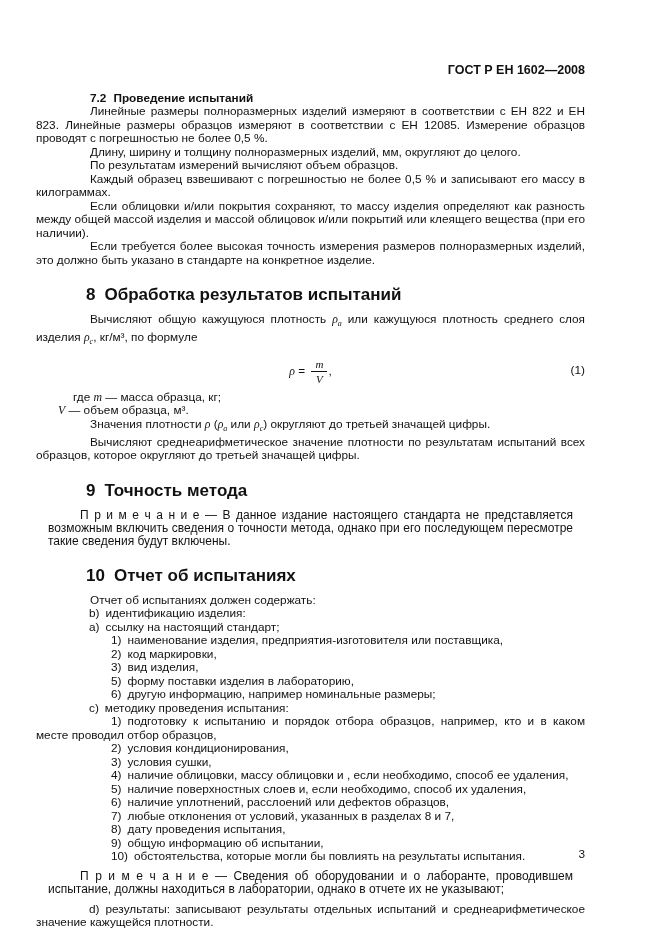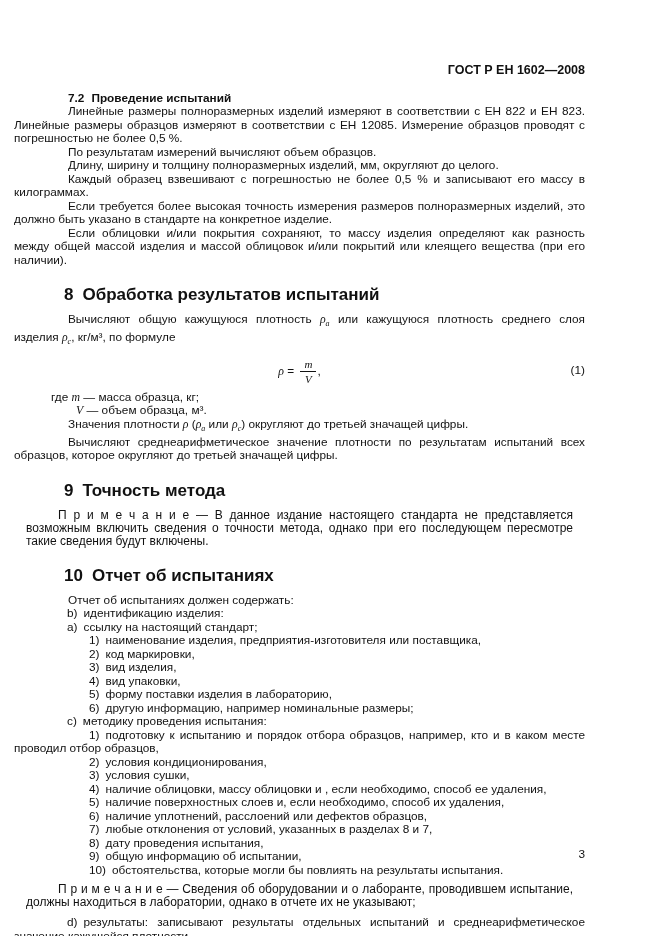--- a/index.html
+++ b/index.html
@@ -5,21 +5,21 @@
   html,body{margin:0;padding:0;background:#e8e8e8;}
   .page{
     position:relative;
     width:661px;height:936px;
     background:#ffffff;
     color:#111;
     font-family:"Liberation Sans","DejaVu Sans",sans-serif;
     font-size:11.8px;
     line-height:13.5px;
     box-sizing:border-box;
-    padding:64px 76px 0 14px;
+    padding:64px 76px 0 36px;
     overflow:hidden;
   }
   .doc-header{
     text-align:right;
     font-weight:bold;
     font-size:12.5px;
     margin-bottom:14px;
   }
   .subheading{
     font-weight:bold;
@@ -47,21 +47,21 @@
     text-align:center;
     margin:7px 0 5px;
     min-height:30px;
   }
   .formula{display:inline-block;vertical-align:middle;padding-top:2px;}
   .frac{display:inline-block;vertical-align:middle;text-align:center;margin:0 1px 0 3px;line-height:12px;font-size:11px;}
   .frac .num{display:block;border-bottom:1px solid #111;padding:0 4px 1px;}
   .frac .den{display:block;padding-top:1px;}
   .eq-no{position:absolute;right:0;top:8px;}
   .where-line1{margin-left:37px;}
-  .where-line2{margin-left:62px;}
+  .where-line2{margin-left:22px;}
   .note{
     font-size:12px;
     line-height:13px;
     text-indent:32px;
     text-align:justify;
     margin:6px 12px 0;
   }
   .note-9{margin-top:9px;}
   .intro-line{margin:0;text-indent:54px;}
   .li-letter{
@@ -85,25 +85,25 @@
 </style>
 </head>
 <body>
 
 <div class="page">
 
   <div class="doc-header">ГОСТ Р ЕН 1602—2008</div>
 
   <div class="subheading"><span>7.2</span><span class="ht">Проведение испытаний</span></div>
   <p class="para">Линейные размеры полноразмерных изделий измеряют в соответствии с ЕН 822 и ЕН 823. Линейные размеры образцов измеряют в соответствии с ЕН 12085. Измерение образцов проводят с погрешностью не более 0,5 %.</p>
+  <p class="para">Длину, ширину и толщину полноразмерных изделий, мм, округляют до целого.</p>
   <p class="para">По результатам измерений вычисляют объем образцов.</p>
-  <p class="para">Длину, ширину и толщину полноразмерных изделий, мм, округляют до целого.</p>
   <p class="para">Каждый образец взвешивают с погрешностью не более 0,5 % и записывают его массу в килограммах.</p>
+  <p class="para">Если облицовки и/или покрытия сохраняют, то массу изделия определяют как разность между общей массой изделия и массой облицовок и/или покрытий или клеящего вещества (при его наличии).</p>
   <p class="para">Если требуется более высокая точность измерения размеров полноразмерных изделий, это должно быть указано в стандарте на конкретное изделие.</p>
-  <p class="para">Если облицовки и/или покрытия сохраняют, то массу изделия определяют как разность между общей массой изделия и массой облицовок и/или покрытий или клеящего вещества (при его наличии).</p>
 
   <h2 class="sec"><span>8</span><span class="ht">Обработка результатов испытаний</span></h2>
 
   <p class="para"><span>Вычисляют общую кажущуюся плотность </span><span class="rho">ρ</span><sub class="msub">a</sub><span> или кажущуюся плотность среднего слоя изделия </span><span class="rho">ρ</span><sub class="msub">c</sub><span>, кг/м³, по формуле</span></p>
 
   <div class="formula-row">
     <span class="formula"><span class="rho">ρ</span><span> = </span><span class="frac"><span class="num mvar">m</span><span class="den mvar">V</span></span><span>,</span></span>
     <span class="eq-no">(1)</span>
   </div>
 
@@ -119,21 +119,20 @@
   <h2 class="sec"><span>10</span><span class="ht">Отчет об испытаниях</span></h2>
 
   <p class="intro-line">Отчет об испытаниях должен содержать:</p>
 
   <div class="li-letter"><span class="li-label">b)</span><span>идентификацию изделия:</span></div>
   <div class="li-letter"><span class="li-label">a)</span><span>ссылку на настоящий стандарт;</span></div>
 
   <div class="li-num"><span class="li-label">1)</span><span>наименование изделия, предприятия-изготовителя или поставщика,</span></div>
   <div class="li-num"><span class="li-label">2)</span><span>код маркировки,</span></div>
   <div class="li-num"><span class="li-label">3)</span><span>вид изделия,</span></div>
-  <div class="li-num"><span class="li-label">4)</span><span>вид упаковки,</span></div>
   <div class="li-num"><span class="li-label">5)</span><span>форму поставки изделия в лабораторию,</span></div>
   <div class="li-num"><span class="li-label">6)</span><span>другую информацию, например номинальные размеры;</span></div>
 
   <div class="li-letter"><span class="li-label">c)</span><span>методику проведения испытания:</span></div>
 
   <div class="li-num"><span class="li-label">1)</span><span>подготовку к испытанию и порядок отбора образцов, например, кто и в каком месте проводил отбор образцов,</span></div>
   <div class="li-num"><span class="li-label">2)</span><span>условия кондиционирования,</span></div>
   <div class="li-num"><span class="li-label">3)</span><span>условия сушки,</span></div>
   <div class="li-num"><span class="li-label">4)</span><span>наличие облицовки, массу облицовки и , если необходимо, способ ее удаления,</span></div>
   <div class="li-num"><span class="li-label">5)</span><span>наличие поверхностных слоев и, если необходимо, способ их удаления,</span></div>

